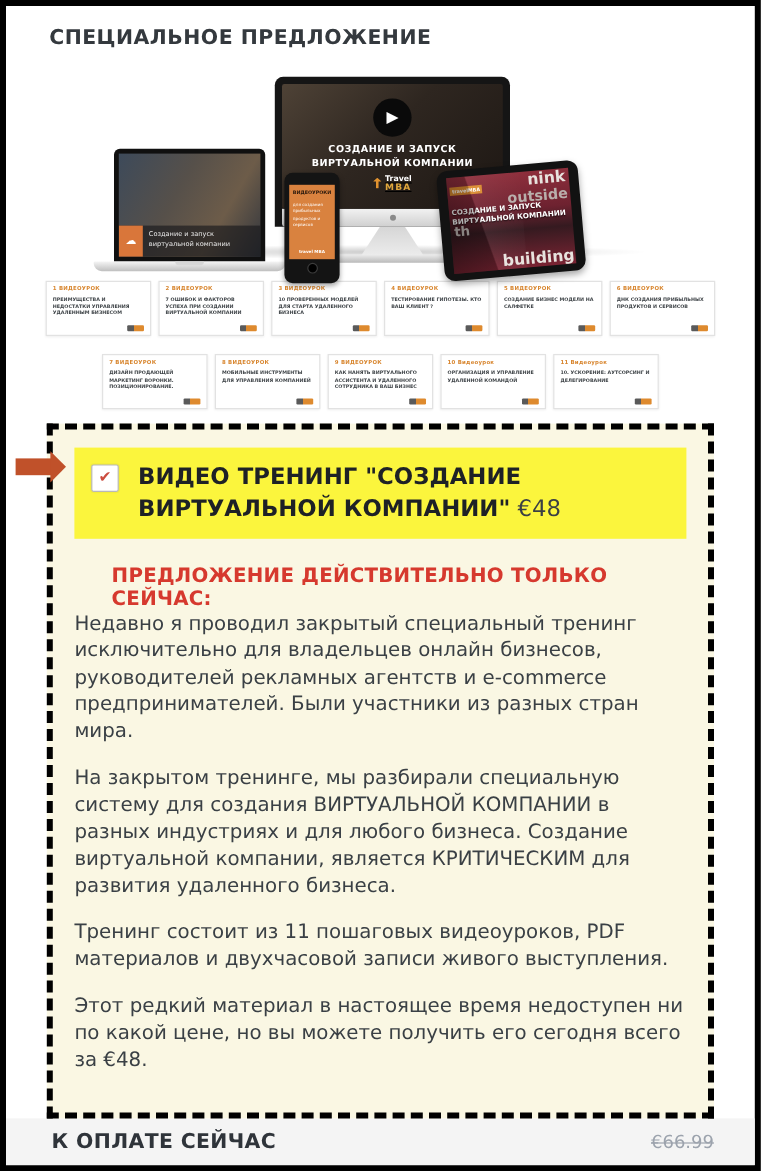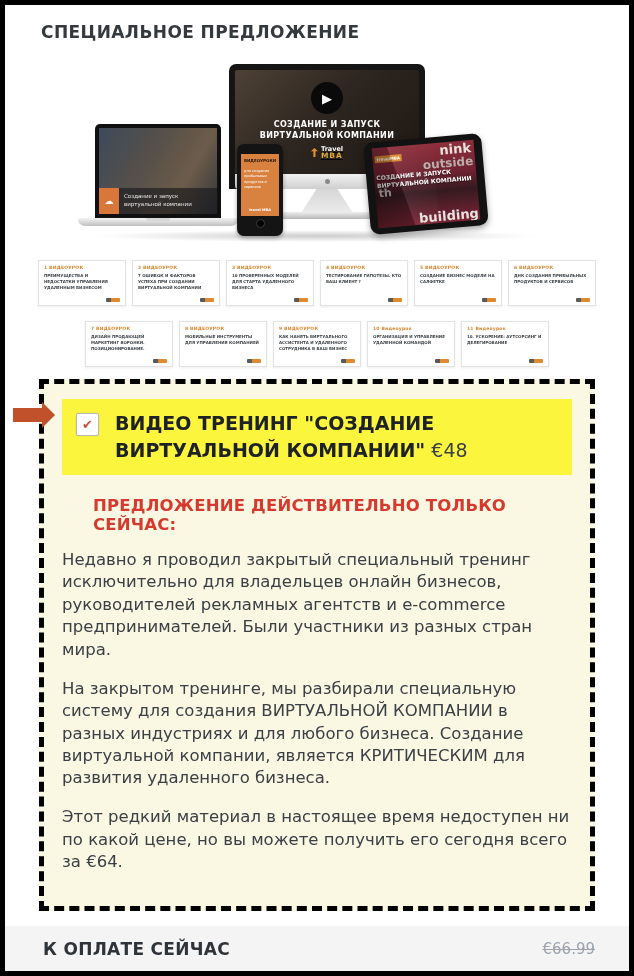--- a/index.html
+++ b/index.html
@@ -96,21 +96,21 @@
   .pointer-arrow::after{content:"";position:absolute;right:-12px;top:-6px;
     border-left:13px solid #c0512a;border-top:13px solid transparent;border-bottom:13px solid transparent;}
   .offer-bump{position:relative;background:#fbf53d;padding:11px 14px;display:flex;align-items:flex-start;}
   .bump-checkbox{flex:0 0 auto;width:21px;height:21px;margin-top:3px;background:#fff;border:1px solid #b9b9b9;
     border-radius:2px;display:flex;align-items:center;justify-content:center;
     color:#cb4c3f;font-size:13px;line-height:1;box-shadow:0 0 0 1px rgba(0,0,0,.03);}
   .bump-text{margin-left:16px;font-size:19px;line-height:1.42;color:#1e2126;}
   .bump-title{font-weight:bold;}
   .bump-price{font-weight:normal;color:#3a3f44;}
   .urgency-heading{margin-top:21px;color:#d6392e;font-weight:bold;font-size:16.5px;letter-spacing:.2px;margin-left:31px;}
-  .offer-paragraph{margin-top:15px;color:#3a4045;font-size:16.5px;line-height:1.36;}
+  .offer-paragraph{margin-top:1px;color:#3a4045;font-size:16.5px;line-height:1.36;}
 
   
   .checkout-bar{margin-top:auto;height:45px;background:#f4f4f4;display:flex;align-items:center;
     padding:0 34px 0 38px;box-sizing:border-box;justify-content:space-between;}
   .checkout-label{font-size:17px;font-weight:bold;color:#2f343a;letter-spacing:.3px;}
   .checkout-prices{display:flex;align-items:baseline;gap:10px;}
   .price-current{color:#d73a2c;font-size:24px;font-weight:bold;}
   .price-old{color:#9ca3ad;font-size:15px;text-decoration:line-through;}
 </style>
 </head>
@@ -254,21 +254,22 @@
     <div class="bump-text">
       <span class="bump-title">ВИДЕО ТРЕНИНГ "СОЗДАНИЕ ВИРТУАЛЬНОЙ КОМПАНИИ"</span>
       <span class="bump-price">€48</span>
     </div>
   </div>
 
   <div class="urgency-heading">ПРЕДЛОЖЕНИЕ ДЕЙСТВИТЕЛЬНО ТОЛЬКО СЕЙЧАС:</div>
 
   <p class="offer-paragraph">Недавно я проводил закрытый специальный тренинг исключительно для владельцев онлайн бизнесов, руководителей рекламных агентств и e-commerce предпринимателей. Были участники из разных стран мира.</p>
   <p class="offer-paragraph">На закрытом тренинге, мы разбирали специальную систему для создания ВИРТУАЛЬНОЙ КОМПАНИИ в разных индустриях и для любого бизнеса. Создание виртуальной компании, является КРИТИЧЕСКИМ для развития удаленного бизнеса.</p>
-  <p class="offer-paragraph">Этот редкий материал в настоящее время недоступен ни по какой цене, но вы можете получить его сегодня всего за €64.</p>
+  <p class="offer-paragraph">Тренинг состоит из 11 пошаговых видеоуроков, PDF материалов и двухчасовой записи живого выступления.</p>
+  <p class="offer-paragraph">Этот редкий материал в настоящее время недоступен ни по какой цене, но вы можете получить его сегодня всего за €48.</p>
 </section>
 
 <footer class="checkout-bar">
   <div class="checkout-label">К ОПЛАТЕ СЕЙЧАС</div>
   <div class="checkout-prices">
     <span class="price-old">€66.99</span>
   </div>
 </footer>
 
 </body></html>

